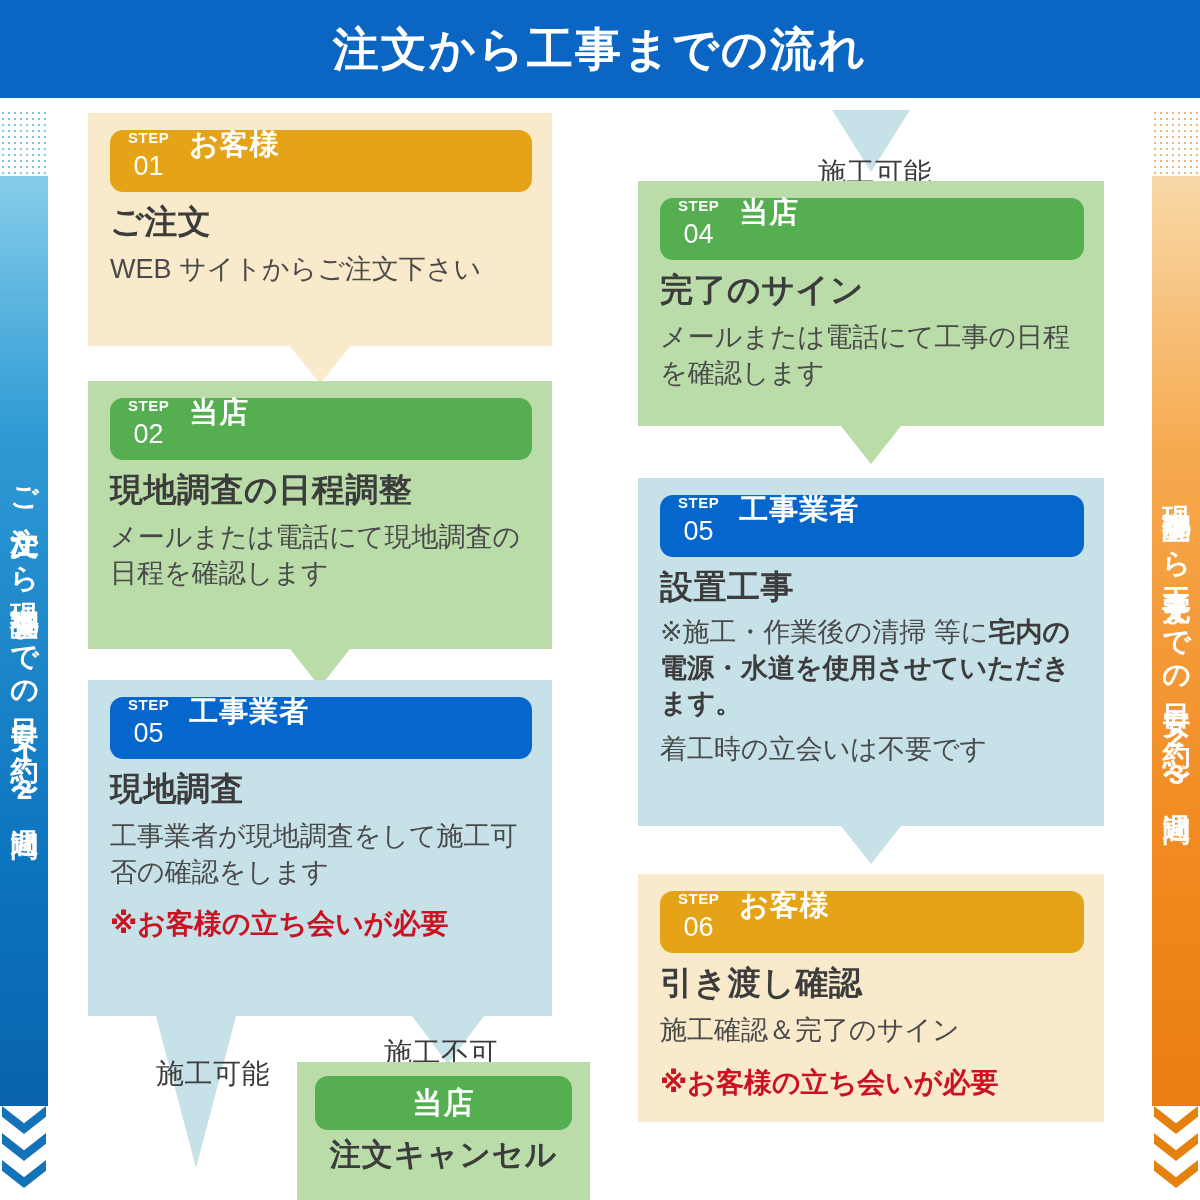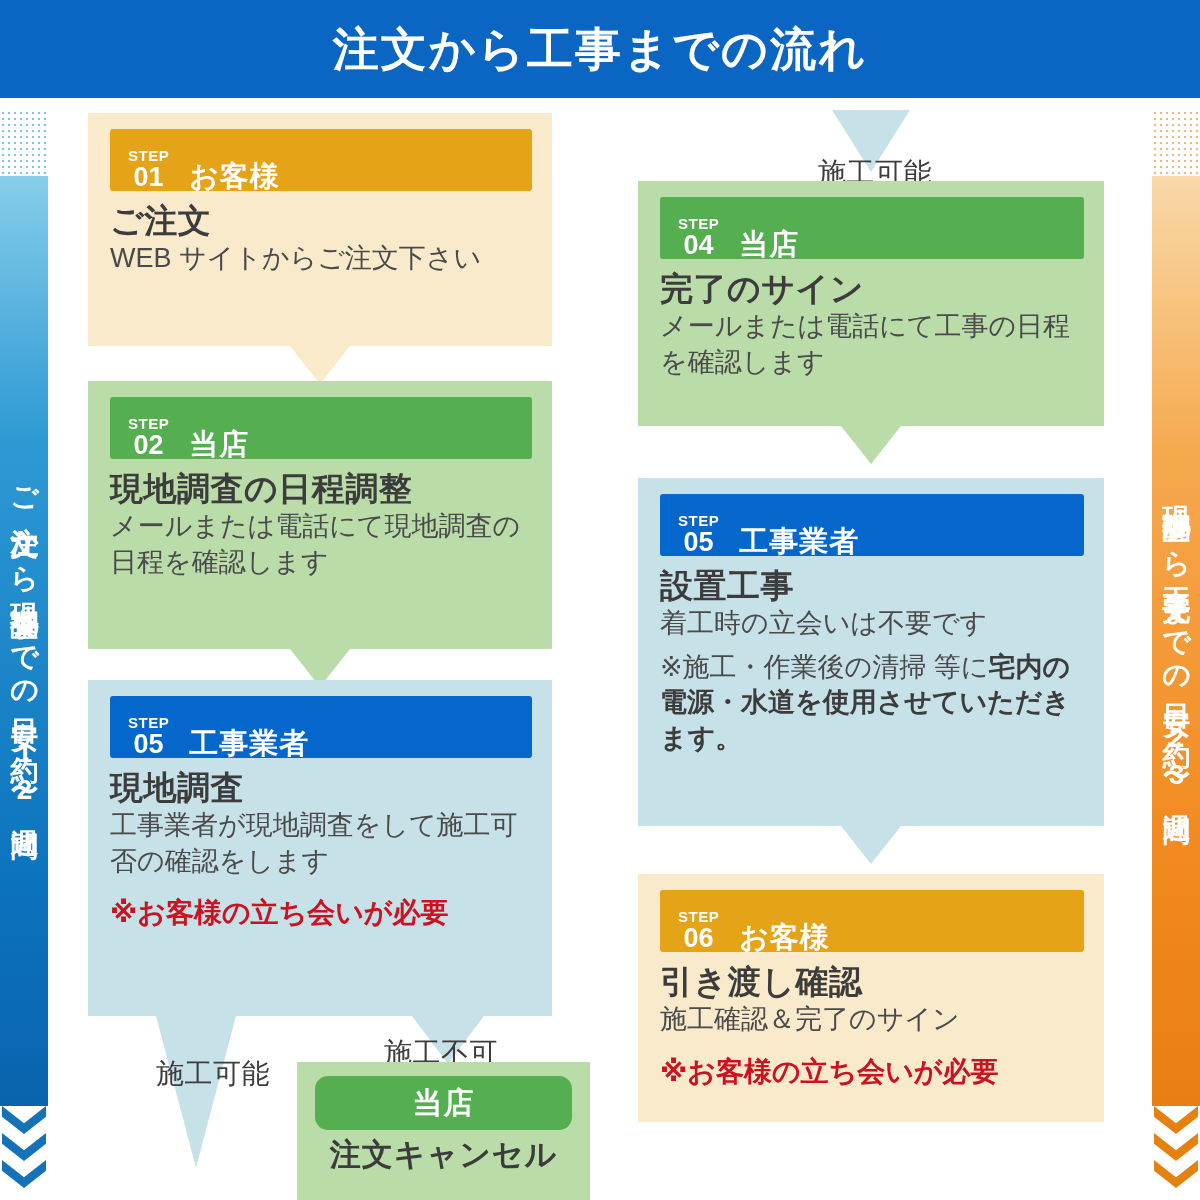--- a/index.html
+++ b/index.html
@@ -117,22 +117,22 @@
     width: 60px;
     height: 38px;
   }
   .notch.cream { background: #F8EACB; clip-path: polygon(0 0, 100% 0, 50% 100%); }
   .notch.lgreen { background: #B9DCA8; clip-path: polygon(0 0, 100% 0, 50% 100%); }
   .notch.lblue  { background: #C6E1E7; clip-path: polygon(0 0, 100% 0, 50% 100%); }
 
   
   .badge {
     display: inline-flex;
-    align-items: flex-end;
-    border-radius: 3px;
+    align-items: flex-start;
+    border-radius: 13px;
     height: 62px;
     box-sizing: border-box;
     padding: 0 18px;
     min-width: 100%;
   }
   .badge.orange { background: #E5A417; }
   .badge.green  { background: #55AF50; }
   .badge.blue   { background: #0566CC; }
 
   .badge-step {
@@ -143,22 +143,22 @@
     color: #ffffff;
     margin-right: 20px;
   }
   .badge-step .s-word {
     font-size: 15px;
     font-weight: bold;
     letter-spacing: 0.5px;
   }
   .badge-step .s-num {
     font-size: 27px;
-    font-weight: bold;
-    margin-top: 1px;
+    font-weight: normal;
+    margin-top: 8px;
   }
   .badge-actor {
     color: #ffffff;
     font-size: 29px;
     font-weight: bold;
     line-height: 1;
     letter-spacing: 1px;
   }
 
   .card-title {
@@ -166,21 +166,21 @@
     font-size: 33px;
     font-weight: bold;
     line-height: 1.18;
     margin-top: 11px;
     letter-spacing: 0.5px;
   }
   .card-body {
     color: #4A4A4A;
     font-size: 27px;
     line-height: 1.32;
-    margin-top: 0;
+    margin-top: 10px;
     letter-spacing: 0px;
   }
   .card-body .bold { font-weight: bold; color: #3C3C3C; }
   .card-note {
     color: #CC1122;
     font-size: 28px;
     font-weight: bold;
     line-height: 1.2;
     margin-top: 17px;
   }
@@ -337,22 +337,22 @@
 
   <div class="card lblue" style="left:638px; top:478px; width:466px; height:348px;">
     <div class="badge blue">
       <div class="badge-step">
         <span class="s-word">STEP</span>
         <span class="s-num">05</span>
       </div>
       <div class="badge-actor">工事業者</div>
     </div>
     <div class="card-title">設置工事</div>
+    <div class="card-body" style="margin-top:8px;"><span>※施工・作業後の清掃 等に</span><span class="bold">宅内の電源・水道を使用させていただきます。</span></div>
     <div class="card-body">着工時の立会いは不要です</div>
-    <div class="card-body" style="margin-top:8px;"><span>※施工・作業後の清掃 等に</span><span class="bold">宅内の電源・水道を使用させていただきます。</span></div>
   </div>
   <div class="notch lblue" style="left:841px; top:826px;"></div>
 
   <div class="card cream" style="left:638px; top:874px; width:466px; height:248px;">
     <div class="badge orange">
       <div class="badge-step">
         <span class="s-word">STEP</span>
         <span class="s-num">06</span>
       </div>
       <div class="badge-actor">お客様</div>

